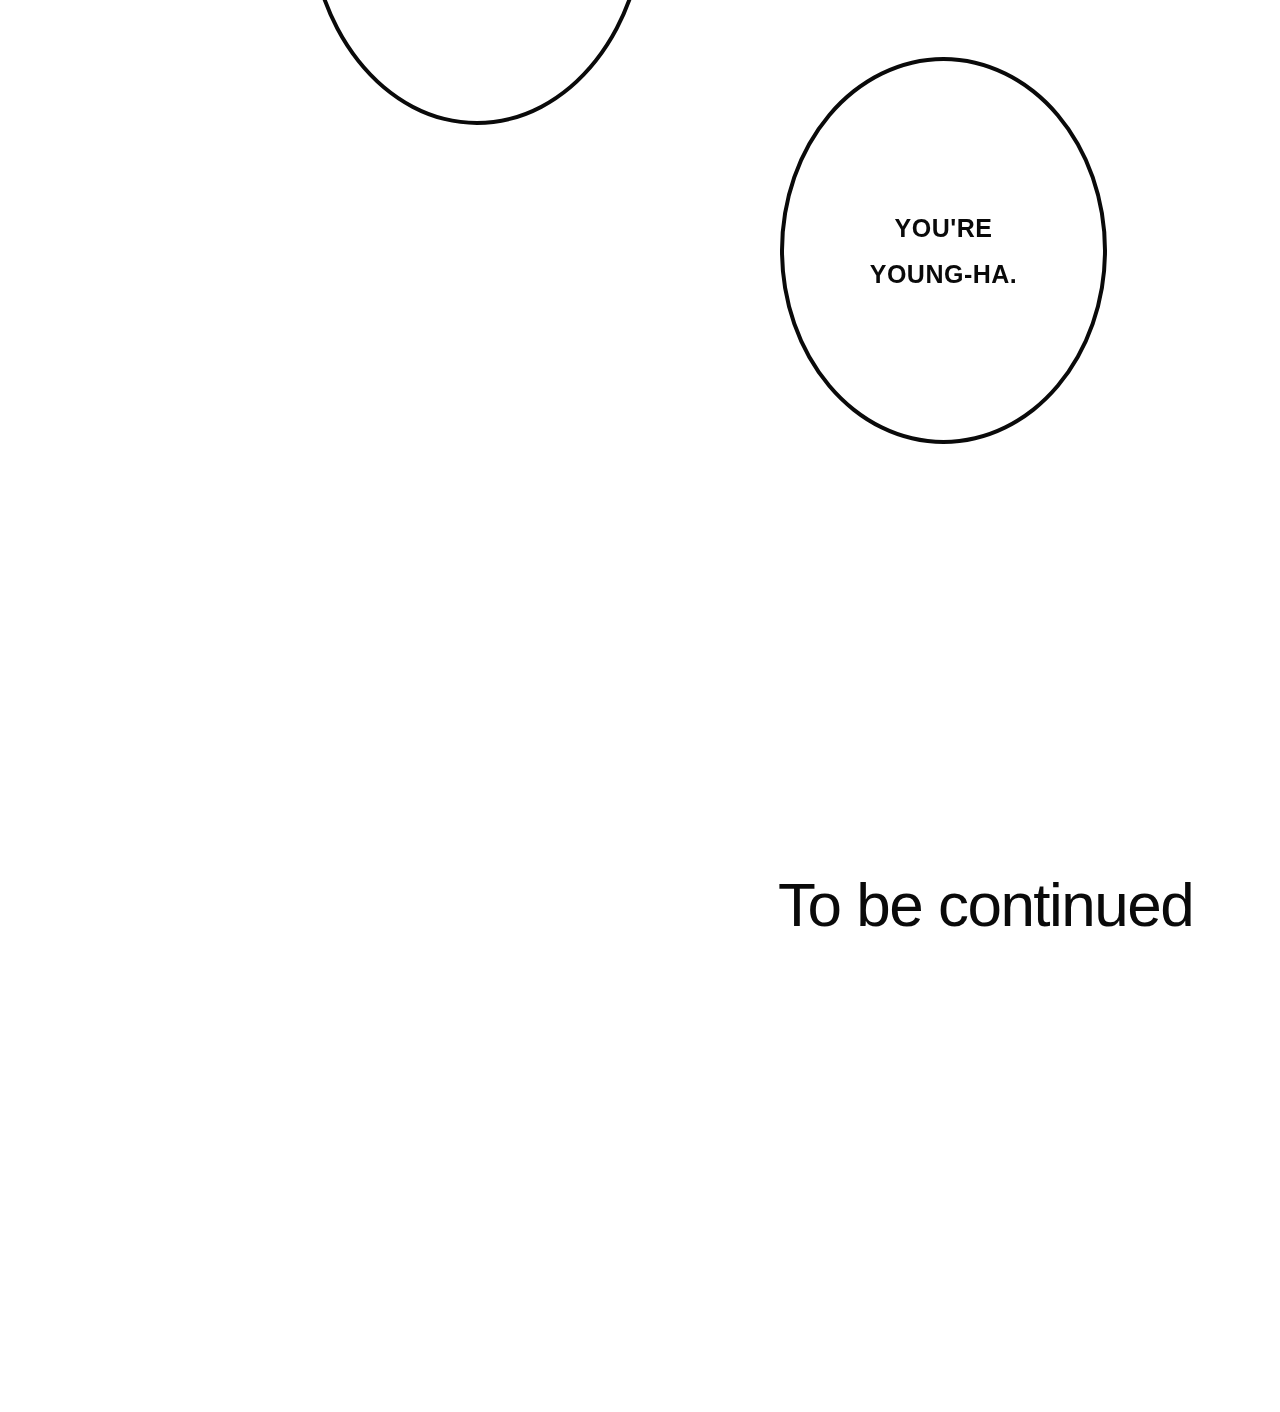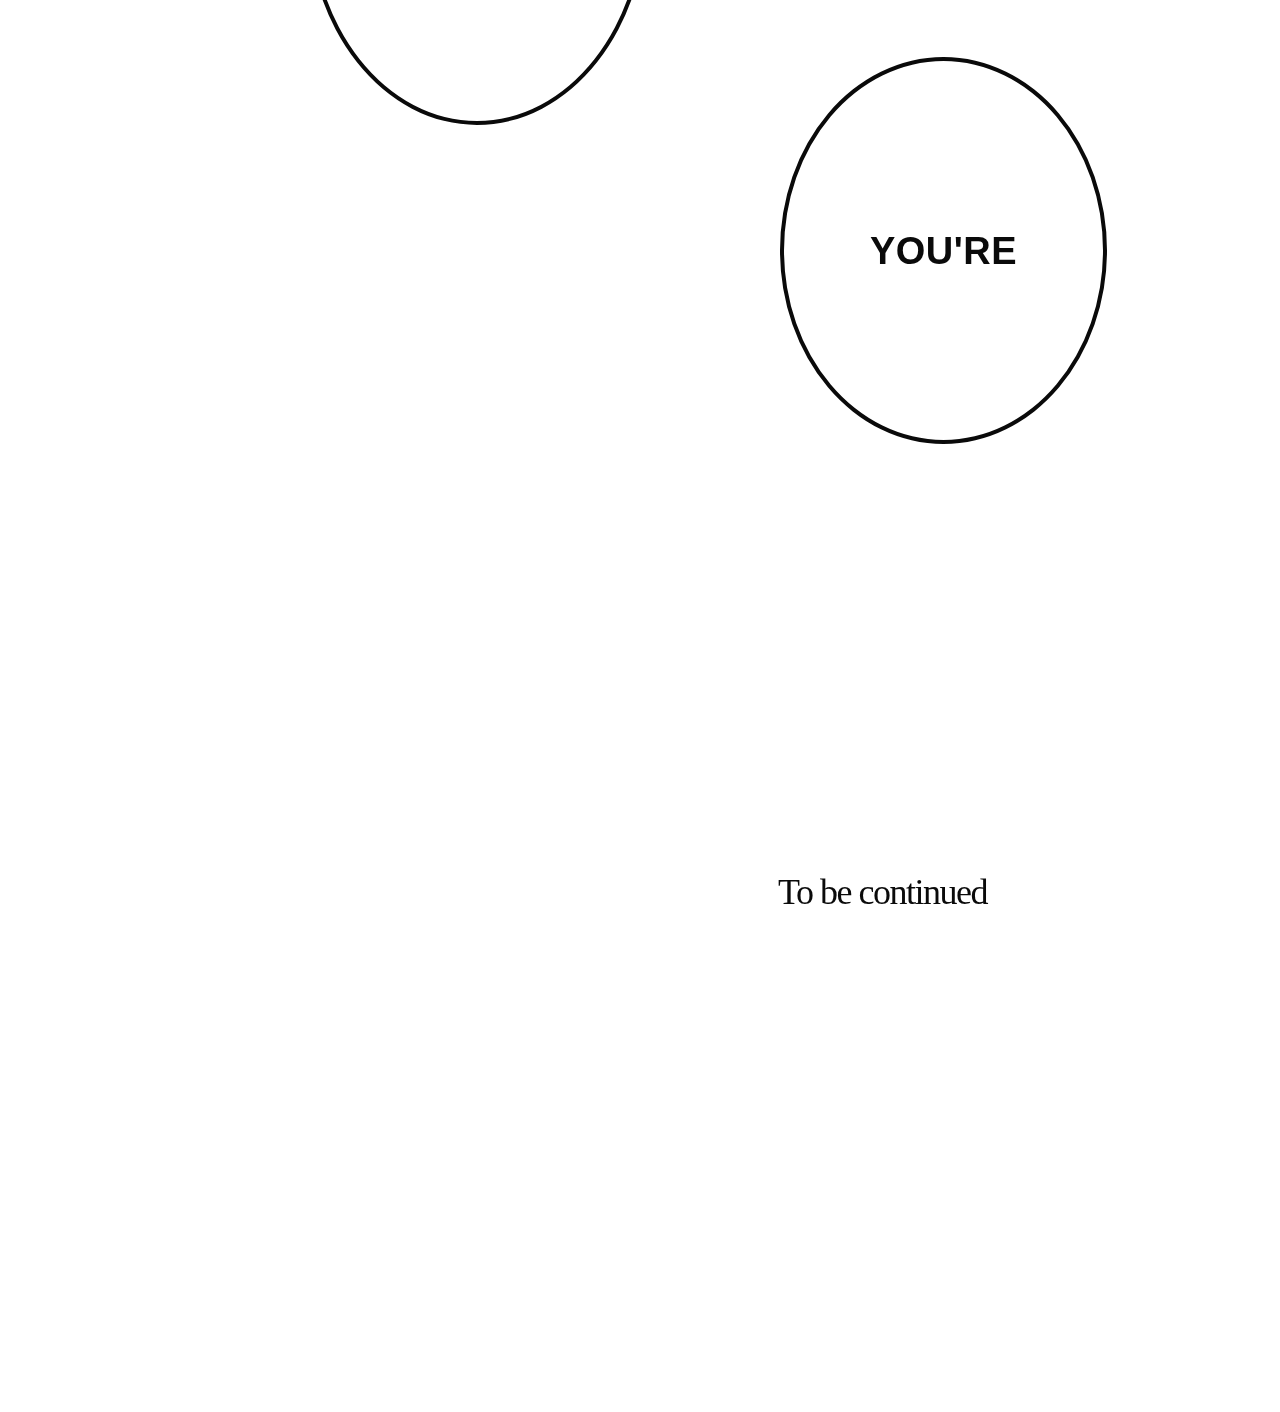--- a/index.html
+++ b/index.html
@@ -40,47 +40,48 @@
     width: 327px;
     height: 387px;
     display: flex;
     align-items: center;
     justify-content: center;
   }
   .bubble-text {
     text-align: center;
     font-family: "Liberation Sans", "DejaVu Sans", sans-serif;
     font-weight: 700;
-    font-size: 38px;
+    font-size: 25px;
     line-height: 46px;
     letter-spacing: 0.5px;
     color: var(--ink, #0a0a0a);
     white-space: nowrap;
   }
   .continued {
     position: absolute;
     left: 778px;
     top: 874px;
-    font-family: Liberation Serif, serif;
+    font-family: Liberation Sans, sans-serif;
     font-weight: 400;
-    font-size: 36px;
+    font-size: 62px;
     line-height: 1;
     letter-spacing: -1.5px;
     color: var(--ink, #0a0a0a);
     white-space: nowrap;
   }
 </style>
 </head>
 <body>
 
 <div class="page">
 
   <div class="bubble partial"></div>
 
   <div class="bubble main">
     <div class="bubble-text">
       <div>YOU'RE</div>
+      <div>YOUNG-HA.</div>
     </div>
   </div>
 
   <div class="continued">To be continued</div>
 
 </div>
 
 </body></html>

